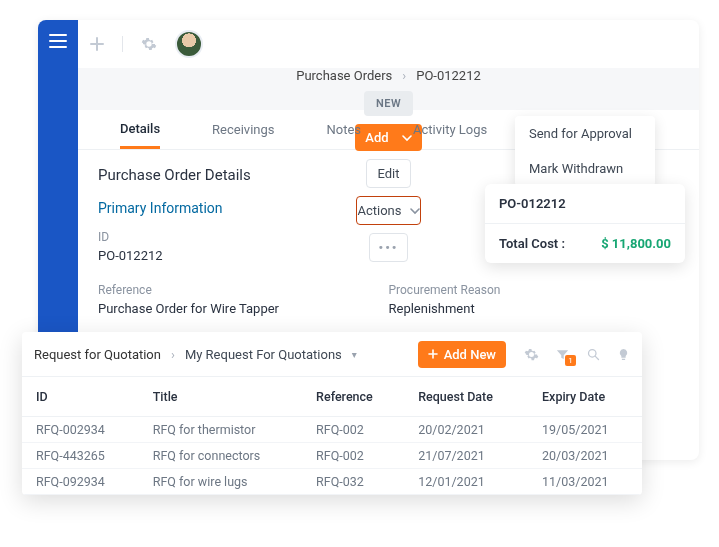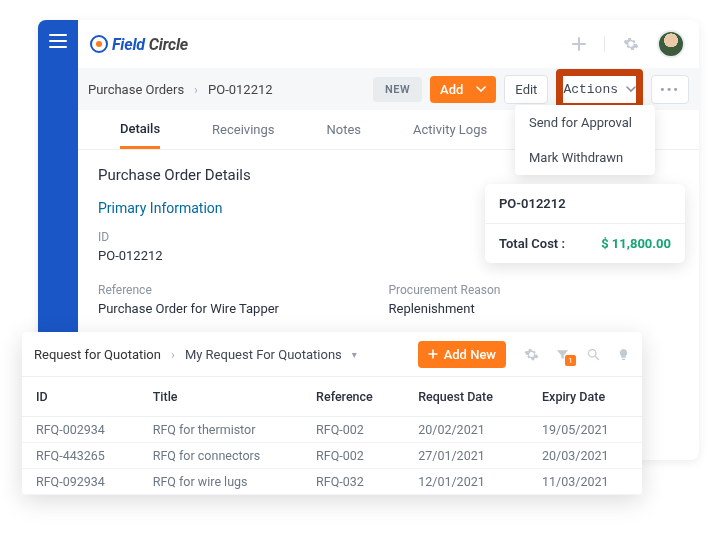--- a/index.html
+++ b/index.html
@@ -63,36 +63,37 @@
     border: 2px solid #e9edf3;
   }
 
   .breadcrumb-row {
     display: flex;
     align-items: center;
     height: 42px;
     padding: 0 10px;
     background: #f6f7f9;
     gap: 8px;
+    flex-direction: column;
   }
   .breadcrumb { display: flex; align-items: center; gap: 10px; flex: 1; color: #444; font-size: 13px; }
   .bc-caret { color: #aab1bc; }
   .status-pill {
     background: #e9ecef; color: #6b7785; font-size: 11px; font-weight: 600;
     padding: 6px 12px; border-radius: 4px; letter-spacing: 0.5px;
   }
   .btn-add {
     background: #ff7a1a; color: #fff; font-size: 13px; font-weight: 500;
     padding: 6px 10px; border-radius: 4px; display: inline-flex; align-items: center; gap: 13px;
     cursor: pointer;
   }
   .btn-edit { color: #3f4854; padding: 6px 10px; border: 1px solid #e0e4e9; border-radius: 4px; background: #fff; cursor: pointer; }
   .btn-actions {
-    color: #3f4854; padding: 6px 0; border: 7px solid #c2410c; border-radius: 4px; background: #fff;
-    display: inline-flex; align-items: center; gap: 8px; cursor: pointer; font-family: Liberation Mono, monospace;
+    color: #3f4854; padding: 6px 0; border: 1px solid #c2410c; border-radius: 4px; background: #fff;
+    display: inline-flex; align-items: center; gap: 8px; cursor: pointer;
   }
   .btn-more {
     color: #9aa2ae; padding: 6px 8px; border: 1px solid #e0e4e9; border-radius: 4px; background: #fff;
     letter-spacing: 2px; font-weight: 700; cursor: pointer;
   }
 
   .tabbar {
     display: flex; gap: 28px; padding: 0 18px; border-bottom: 1px solid #edf0f3;
     height: 40px; align-items: center; color: #6d7784; font-size: 13px;
   }
@@ -103,21 +104,21 @@
   .section-sub { padding: 0 20px 8px; font-size: 14px; color: #0369a1; }
   .kv-row { display: flex; padding: 6px 20px; }
   .kv-col { flex: 1; }
   .kv-label { color: #8a93a0; font-size: 12px; margin-bottom: 4px; }
   .kv-value { color: #2a3240; font-size: 13px; }
 
   
   .actions-menu {
     position: absolute;
     right: 64px;
-    top: 105px;
+    top: 116px;
     width: 140px;
     background: #fff;
     border-radius: 4px;
     box-shadow: 0 4px 14px rgba(0,0,0,0.12);
     overflow: hidden;
     font-size: 13px;
   }
   .actions-menu .mi { padding: 10px 14px; cursor: pointer; color: #3f4854; }
 
   
@@ -185,28 +186,20 @@
     <div class="hamburger">
       <span></span>
         <span></span>
         <span></span>
     </div>
   </div>
 
   <div class="po-inner">
 
     <div class="topbar">
-      <div class="logo">
-        <svg width="18" height="18" viewBox="0 0 18 18">
-          <circle cx="9" cy="9" r="8" fill="none" stroke="#1a56c5" stroke-width="2"></circle>
-          <circle cx="9" cy="9" r="3" fill="#ff7a1a"></circle>
-        </svg>
-        <span class="fc-field">Field</span>
-          <span class="fc-circle">Circle</span>
-      </div>
       <div class="top-icons">
         <svg width="14" height="14" viewBox="0 0 14 14">
             <path d="M7 1v12M1 7h12" stroke="#c3cad4" stroke-width="2" stroke-linecap="round"></path>
           </svg>
         <div class="top-divider"></div>
         <svg width="16" height="16" viewBox="0 0 24 24">
             <path fill="#c3cad4" d="M12 8a4 4 0 1 0 0 8 4 4 0 0 0 0-8zm9 4a7 7 0 0 1-.1 1.2l2 1.6-2 3.4-2.4-.9a7 7 0 0 1-2 1.2l-.4 2.5h-4l-.4-2.5a7 7 0 0 1-2-1.2l-2.4.9-2-3.4 2-1.6A7 7 0 0 1 3 12a7 7 0 0 1 .1-1.2l-2-1.6 2-3.4 2.4.9a7 7 0 0 1 2-1.2L7.9 3h4l.4 2.5a7 7 0 0 1 2 1.2l2.4-.9 2 3.4-2 1.6c.1.4.1.8.1 1.2z"></path>
           </svg>
         <div class="avatar"></div>
       </div>
@@ -329,21 +322,21 @@
         <td>RFQ-002934</td>
         <td>RFQ for thermistor</td>
         <td>RFQ-002</td>
         <td>20/02/2021</td>
         <td>19/05/2021</td>
       </tr>
       <tr>
         <td>RFQ-443265</td>
         <td>RFQ for connectors</td>
         <td>RFQ-002</td>
-        <td>27/01/2021</td>
+        <td>21/07/2021</td>
         <td>20/03/2021</td>
       </tr>
       <tr>
         <td>RFQ-092934</td>
         <td>RFQ for wire lugs</td>
         <td>RFQ-032</td>
         <td>12/01/2021</td>
         <td>11/03/2021</td>
       </tr>
     </tbody>

